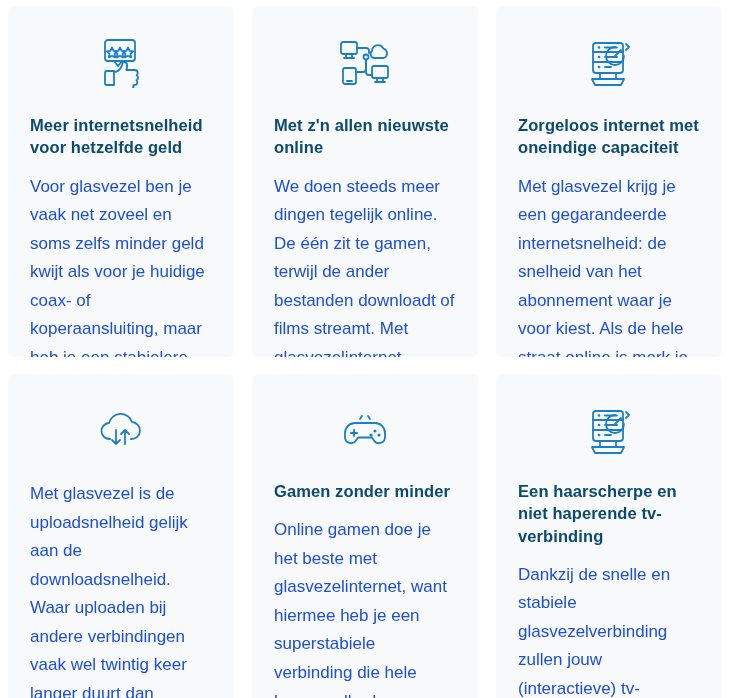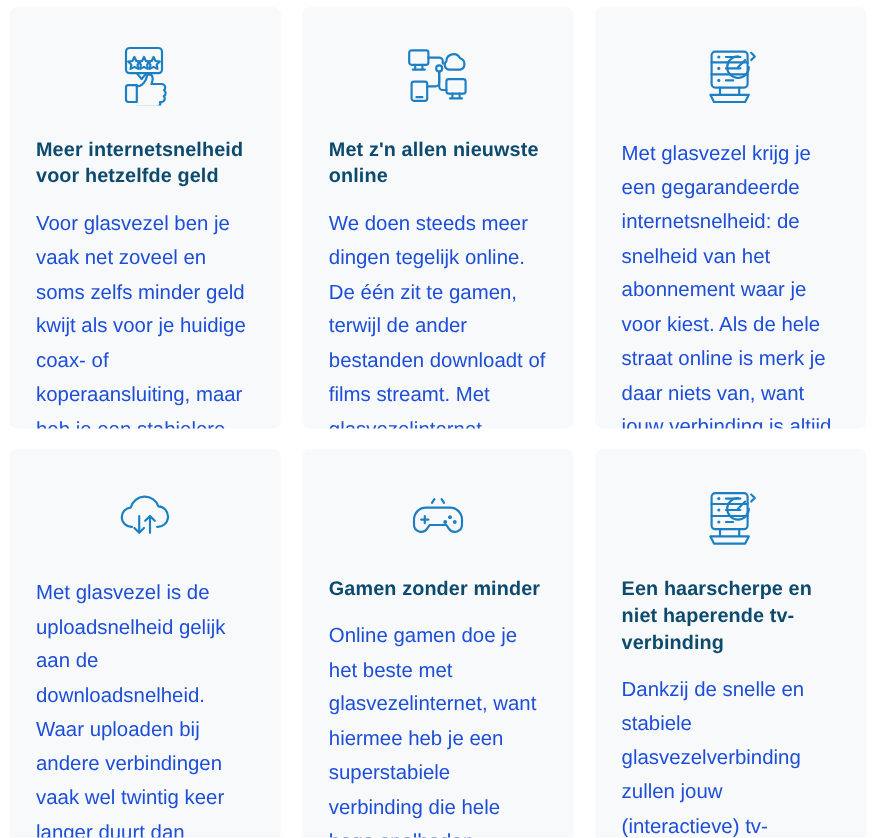--- a/index.html
+++ b/index.html
@@ -112,20 +112,21 @@
         <circle cx="19" cy="19" r="1.3" fill="#1b7fc4" stroke="none"></circle>
         <circle cx="19" cy="29" r="1.3" fill="#1b7fc4" stroke="none"></circle>
         <path d="M25 9.5 h12 M25 19 h12 M25 29 h6"></path>
         <path d="M20 35 v5 M36 35 v5"></path>
         <path d="M12 41 h32 l-3 6 H15z"></path>
         <path d="M44 18 a9 9 0 1 1 -9-9"></path>
         <path d="M35 18 l6-6"></path>
         <path d="M46 6 l3 3 -3 3"></path>
       </svg>
     </div>
+    <h3 class="card-title">Zorgeloos internet met oneindige capaciteit</h3>
     <p class="card-body">Met glasvezel krijg je een gegarandeerde internetsnelheid: de snelheid van het  abonnement waar je voor kiest. Als de hele straat online is merk je daar niets van, want jouw verbinding is altijd snel en stabiel. We werken met de nieuwste technologie, hierdoor zijn internetsnelheden tot 8 Gpbs mogelijk. Het netwerk is zelfs voorbereid op snelheden tot 25 Gbps in de toekomst.</p>
   </div>
 
   <div class="card second-row">
     <div class="icon-wrap">
       <svg width="58" height="50" viewBox="0 0 58 50" fill="none" stroke="#1b7fc4" stroke-width="1.8" stroke-linecap="round" stroke-linejoin="round">
         <path d="M18 33 a8 8 0 0 1 -1 -16 A12 12 0 0 1 40 16 a8.5 8.5 0 0 1 -1 17"></path>
         <path d="M24 24 v14 M24 38 l-4-4 M24 38 l4-4"></path>
         <path d="M33 38 v-14 M33 24 l-4 4 M33 24 l4 4"></path>
       </svg>

